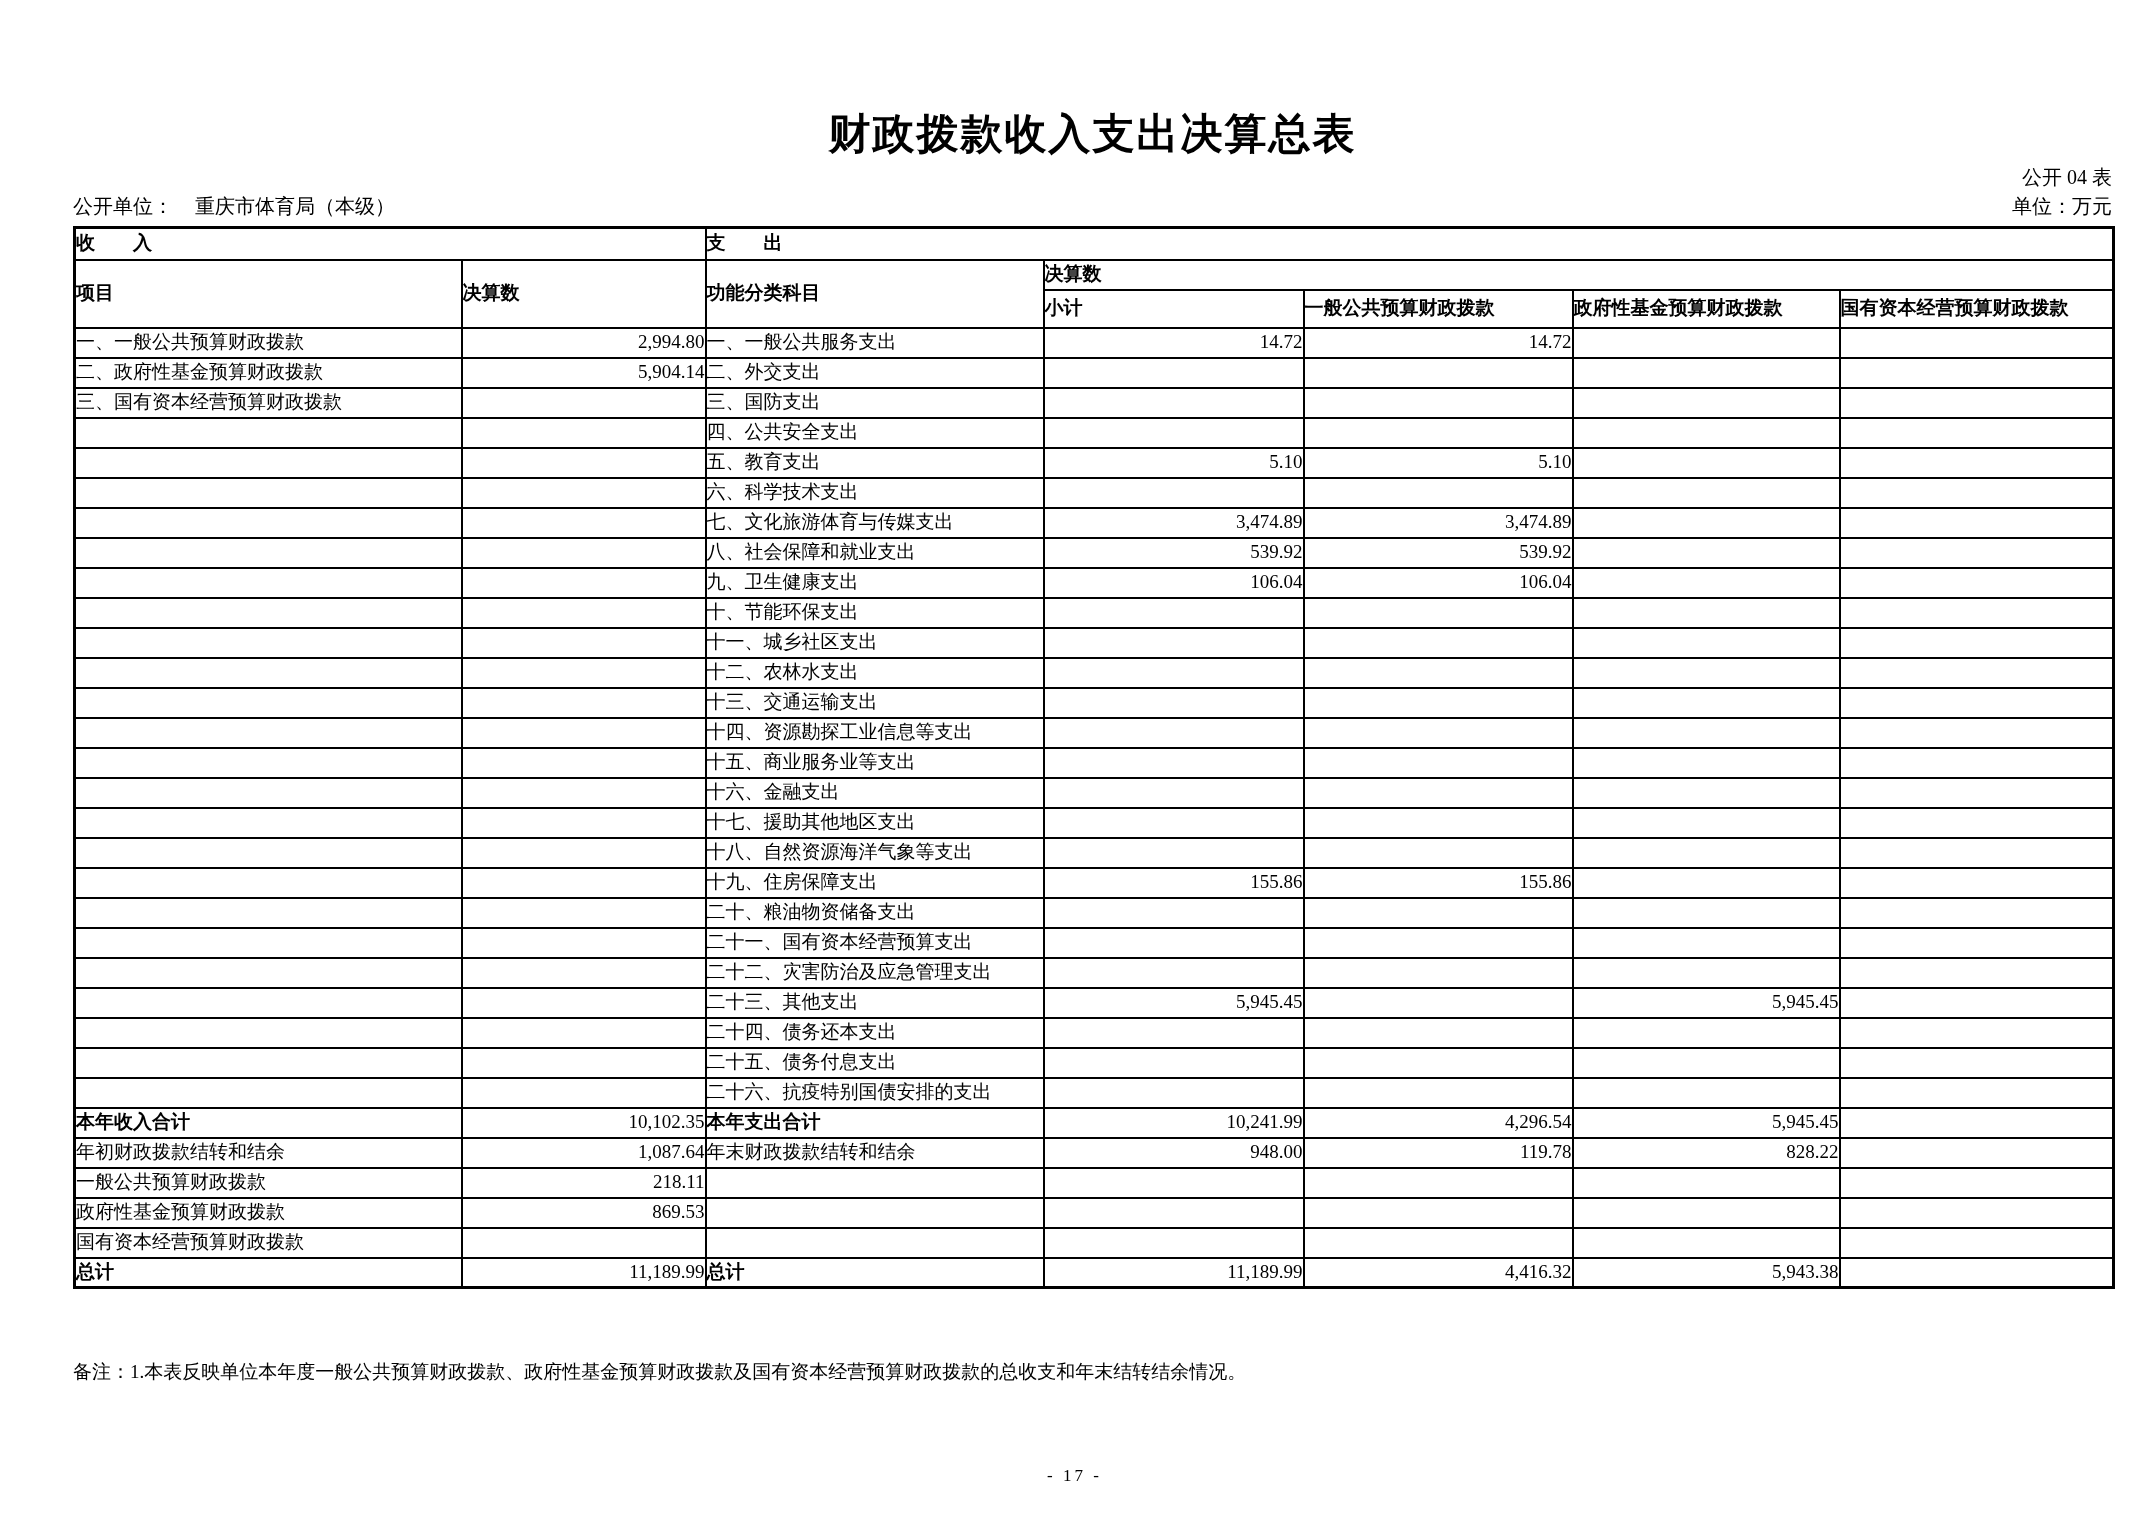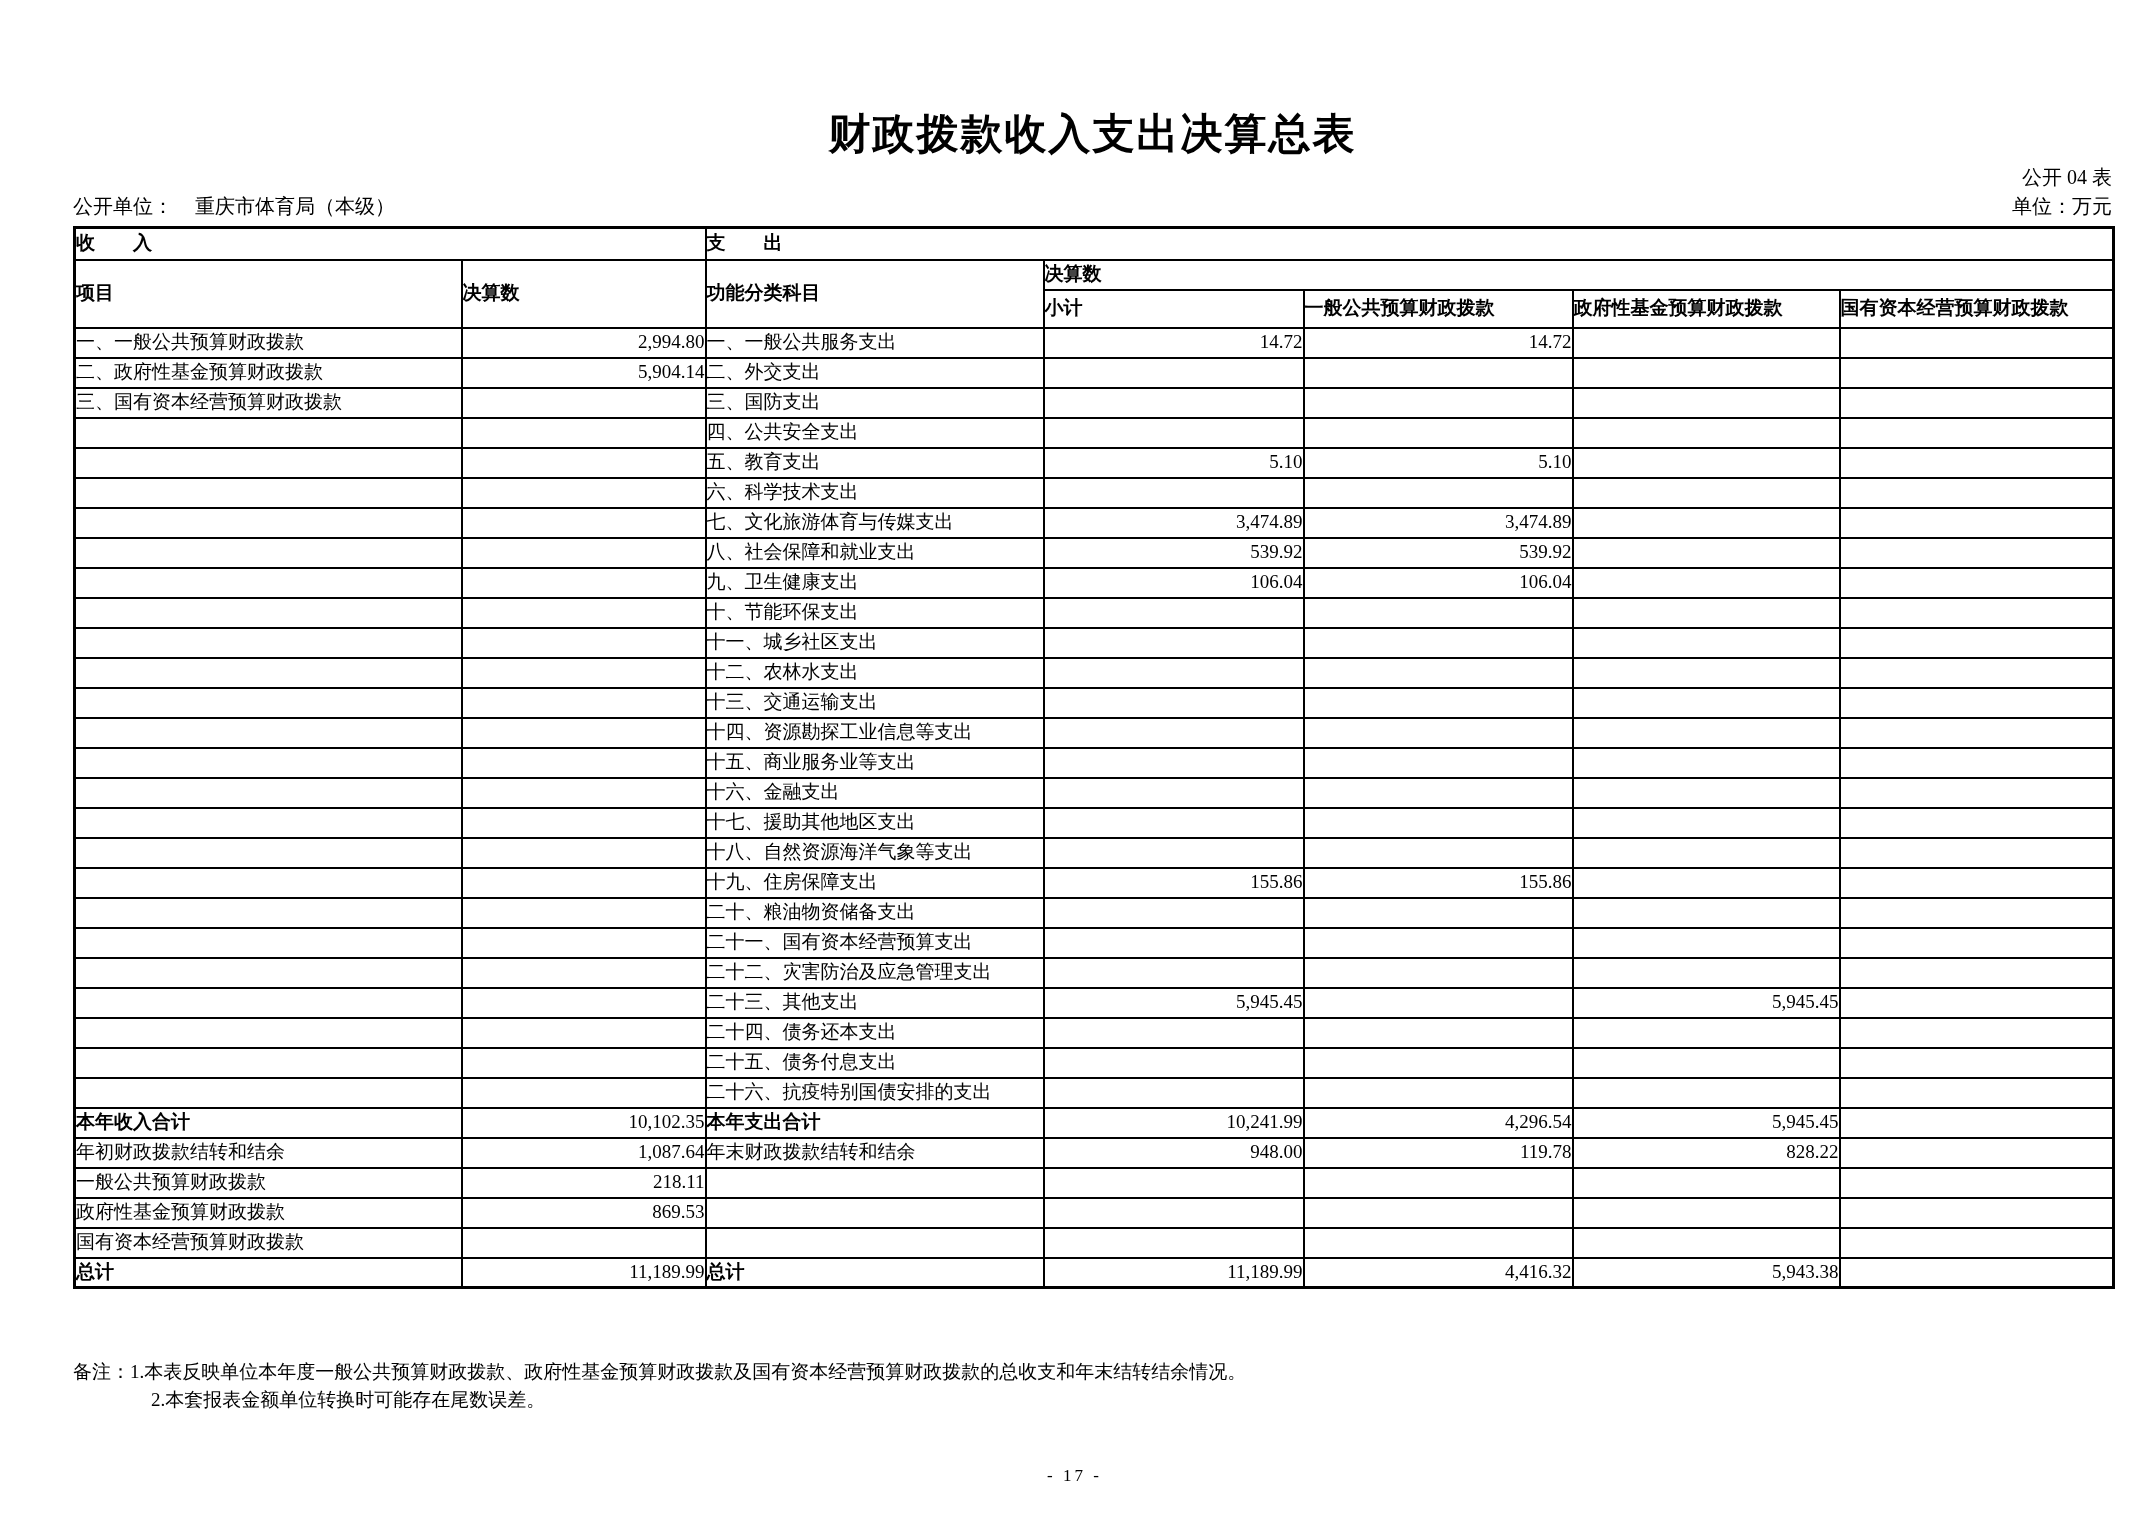--- a/index.html
+++ b/index.html
@@ -383,18 +383,17 @@
           <td class="num">11,189.99</td>
           <td class="num">4,416.32</td>
           <td class="num">5,943.38</td>
           <td class="num"></td>
         </tr>
       </tbody>
   </table>
 
   <div class="notes">
     <div>备注：1.本表反映单位本年度一般公共预算财政拨款、政府性基金预算财政拨款及国有资本经营预算财政拨款的总收支和年末结转结余情况。</div>
-    <div class="note2">2.本套报表金额单位转换时可能存在尾数误差。</div>
   </div>
 
   <div class="pageno">- 17 -</div>
 
 </div>
 
 </body></html>

